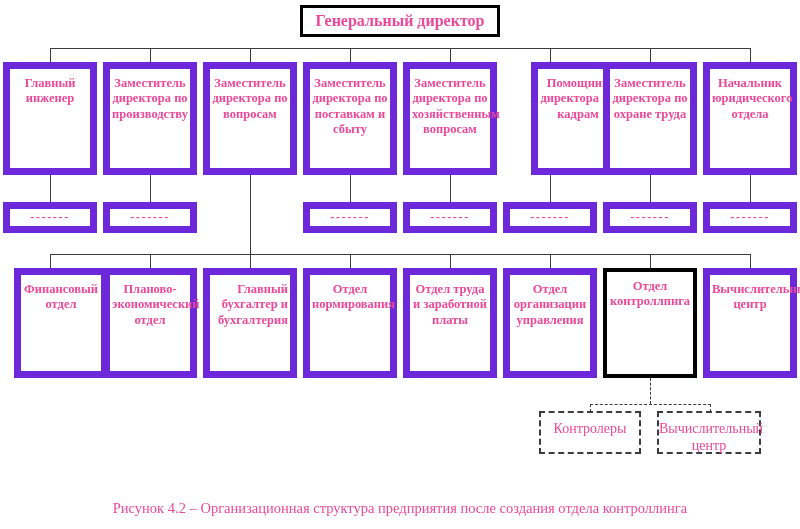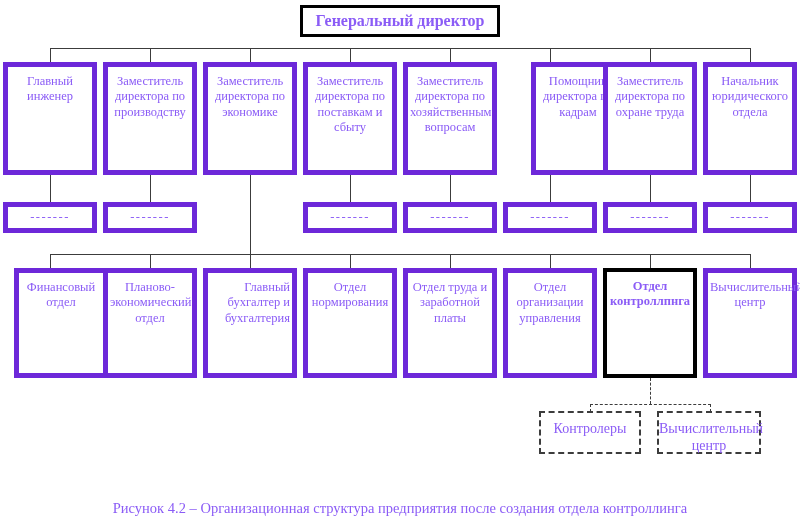--- a/index.html
+++ b/index.html
@@ -6,33 +6,34 @@
     margin: 0;
     padding: 0;
     background: #ffffff;
   }
   #canvas {
     position: relative;
     width: 800px;
     height: 529px;
     background: #ffffff;
     font-family: "Liberation Serif", serif;
-    color: #8b5cf6;
+    color: #ec4899;
     overflow: hidden;
   }
   
   .box {
     position: absolute;
     box-sizing: border-box;
     background: #ffffff;
-    border: 5px solid #6d28d9;
+    border: 7px solid #6d28d9;
     text-align: center;
     font-size: 12.5px;
     line-height: 1.22;
     padding: 7px 2px 0;
+    font-weight: bold;
   }
   .row2 { top: 62px;  width: 94px; height: 113px; }
   .row3 { top: 268px; width: 94px; height: 110px; }
   .dashbox {
     top: 202px; width: 94px; height: 31px;
     padding: 0;
     display: flex; align-items: center; justify-content: center;
     letter-spacing: 1.5px;
   }
   .topbox {
@@ -89,21 +90,21 @@
   <div class="line vline" style="left:150px; top:48px; height:14px;"></div>
   <div class="line vline" style="left:250px; top:48px; height:14px;"></div>
   <div class="line vline" style="left:350px; top:48px; height:14px;"></div>
   <div class="line vline" style="left:450px; top:48px; height:14px;"></div>
   <div class="line vline" style="left:550px; top:48px; height:14px;"></div>
   <div class="line vline" style="left:650px; top:48px; height:14px;"></div>
   <div class="line vline" style="left:750px; top:48px; height:14px;"></div>
 
   <div class="box row2" style="left:3px;">Главный инженер</div>
   <div class="box row2" style="left:103px;">Заместитель директора по производству</div>
-  <div class="box row2" style="left:203px;">Заместитель директора по экономике</div>
+  <div class="box row2" style="left:203px;">Заместитель директора по вопросам</div>
   <div class="box row2" style="left:303px;">Заместитель директора по поставкам и сбыту</div>
   <div class="box row2" style="left:403px;">Заместитель директора по хозяйственным вопросам</div>
   <div class="box row2" style="left:531px;">Помощник директора по кадрам</div>
   <div class="box row2" style="left:603px;">Заместитель директора по охране труда</div>
   <div class="box row2" style="left:703px;">Начальник юридического отдела</div>
 
   <div class="line vline" style="left:50px;  top:175px; height:27px;"></div>
   <div class="line vline" style="left:150px; top:175px; height:27px;"></div>
   <div class="line vline" style="left:350px; top:175px; height:27px;"></div>
   <div class="line vline" style="left:450px; top:175px; height:27px;"></div>

